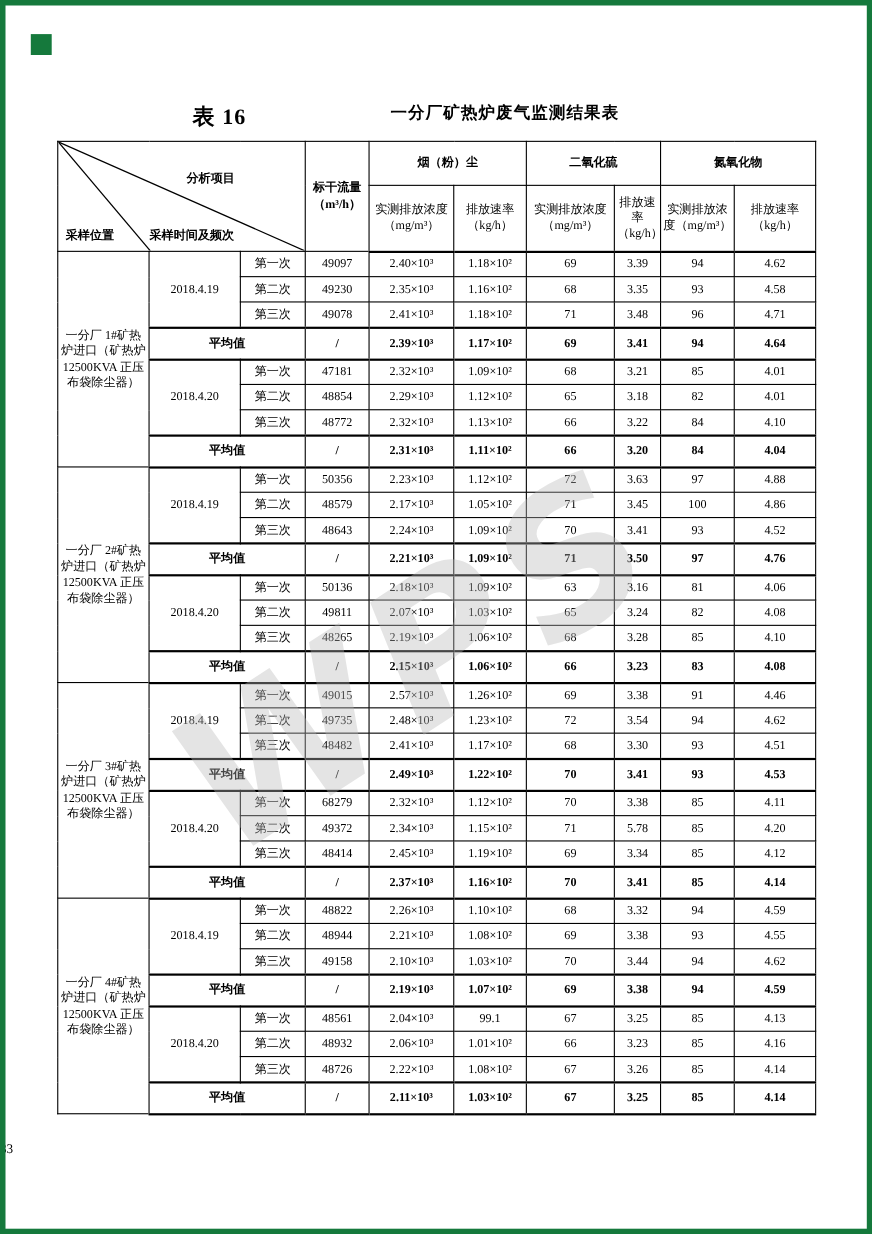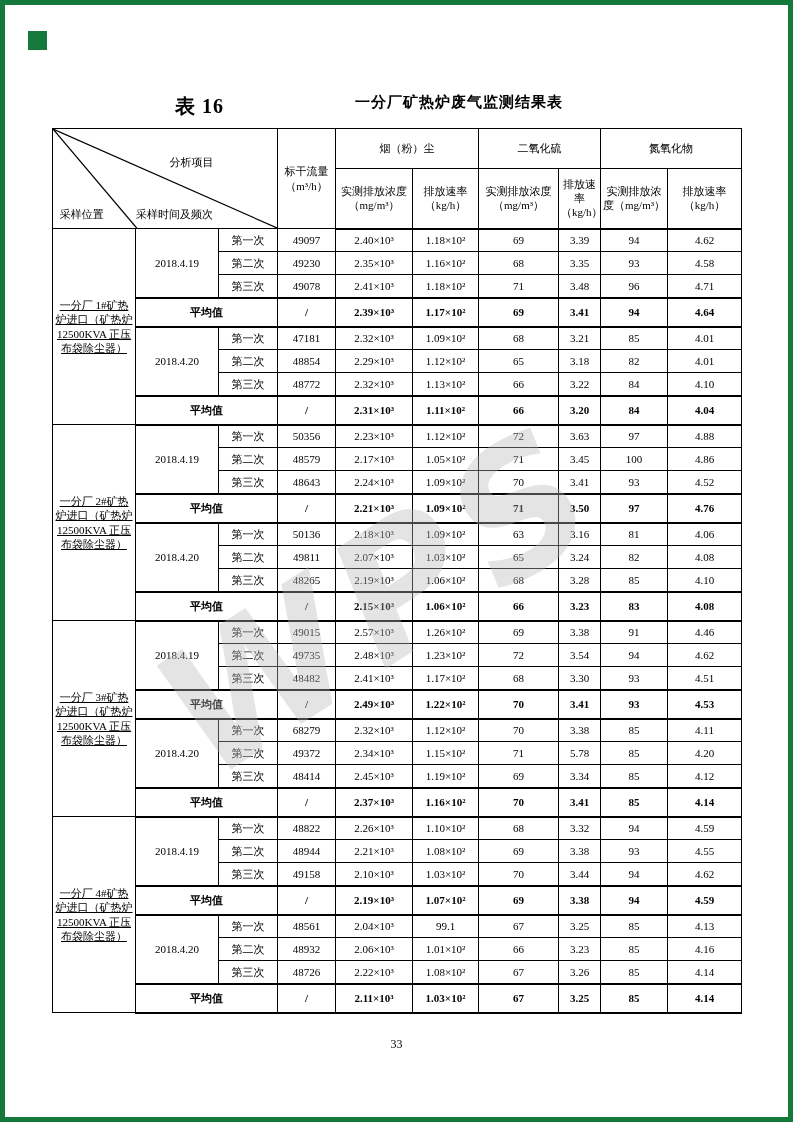--- a/index.html
+++ b/index.html
@@ -39,36 +39,36 @@
   
   table.monitor {
     position:absolute; left:52px; top:128px; width:689px;
     border-collapse:collapse; table-layout:fixed;
     font-size:11px; text-align:center; z-index:2;
   }
   table.monitor td {
     border:1px solid #000; vertical-align:middle;
     padding:0 2px; line-height:1.3; overflow:hidden;
   }
-  thead tr.h1 td { height:40px; }
+  thead tr.h1 td { height:40px;font-weight:bold; }
   thead tr.h2 td { height:60px; }
   tbody tr { height:23px; }
   tbody tr.avg { height:29px;text-align:center; }
   tbody tr.avg td { font-weight:bold; border-top-width:2px; border-bottom-width:2px; }
   thead tr.h2 td, td.hb { border-bottom-width:2px; }
-  td.loc { font-size:11px; padding:0 4px; line-height:1.45;text-decoration:underline; }
+  td.loc { font-size:11px; padding:0 4px; line-height:1.45; }
   td.corner { position:relative; padding:0; }
   td.corner .diag-label { position:absolute; font-size:11px; white-space:nowrap; }
   td.corner .lbl-analysis { left:52%; top:26%; }
   td.corner .lbl-position { left:3%; bottom:7%;margin-top:44px; }
   td.corner .lbl-time { left:37%; bottom:7%; }
   td.corner svg { position:absolute; inset:0; width:100%; height:100%; }
   .page-number {
     position:absolute; left:0; top:1037px; width:100%;
-    text-align:center; font-size:12px;
+    font-size:12px;
   }
 </style>
 </head>
 <body>
 
 <div class="watermark">WPS</div>
 
 <div class="table-label">表 16</div>
 <div class="page-title">一分厂矿热炉废气监测结果表</div>
 

